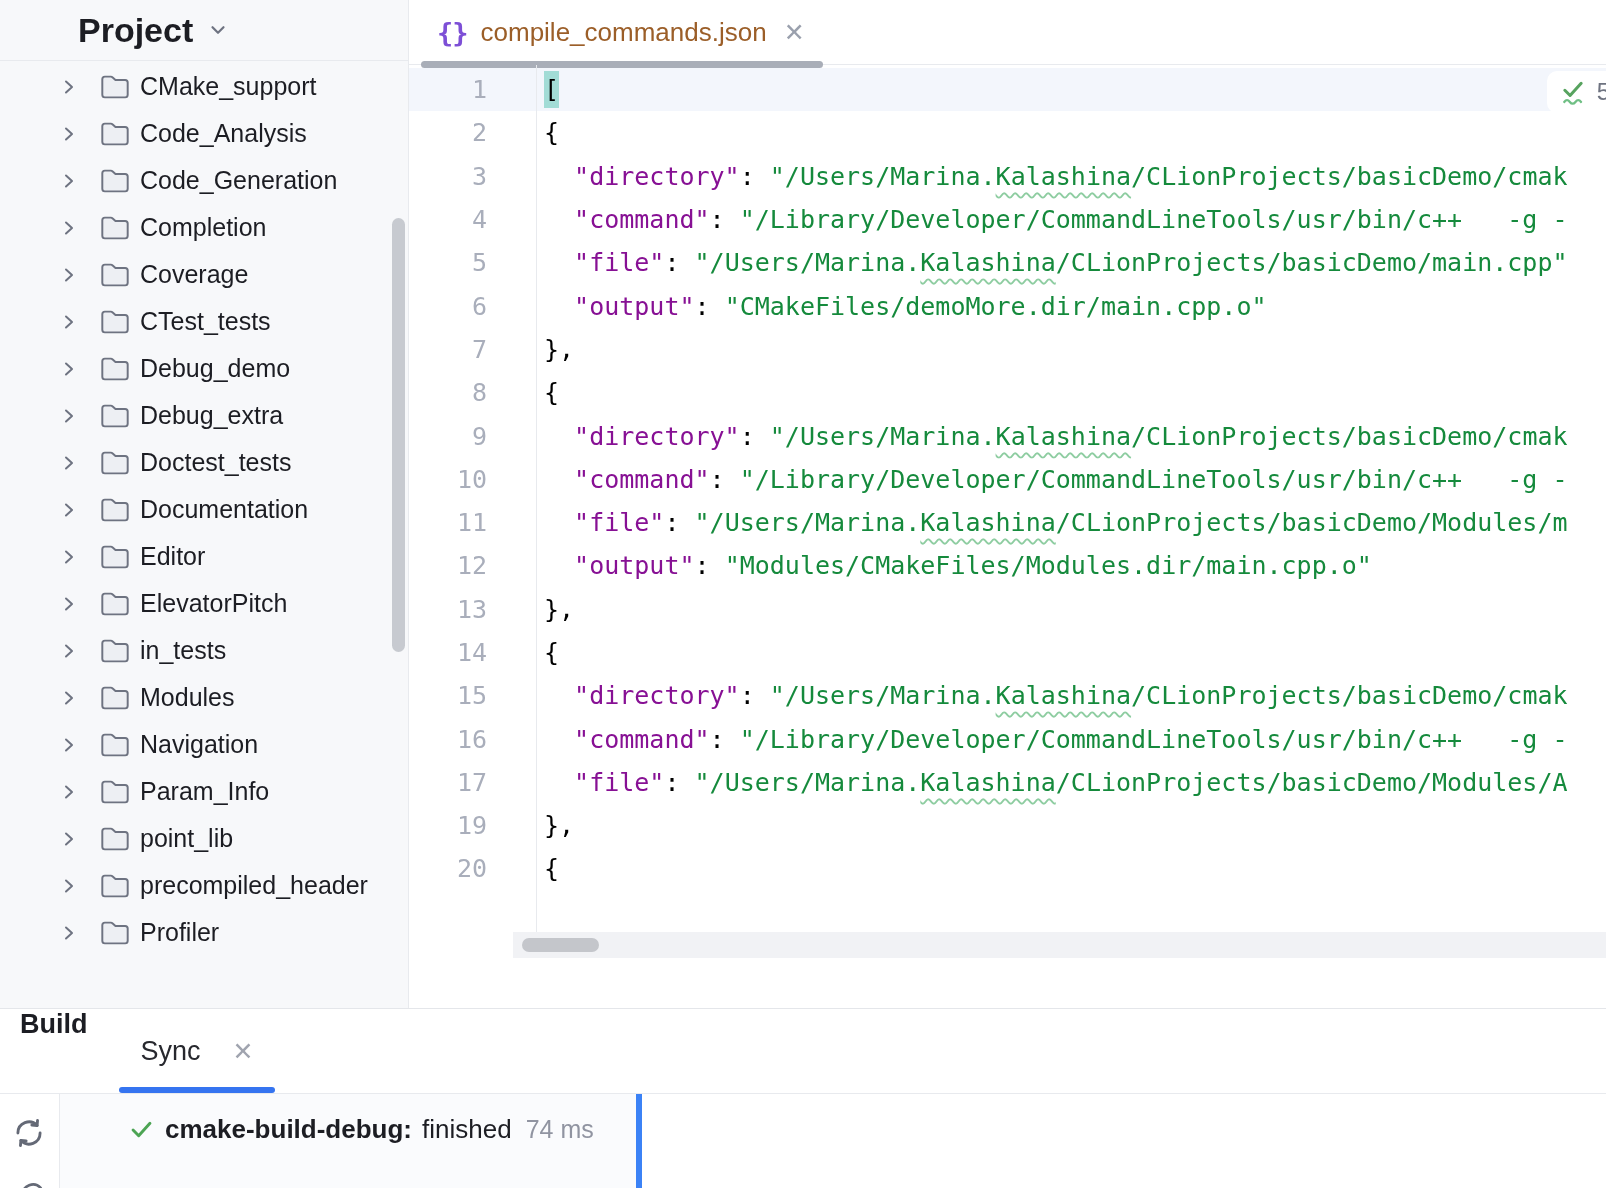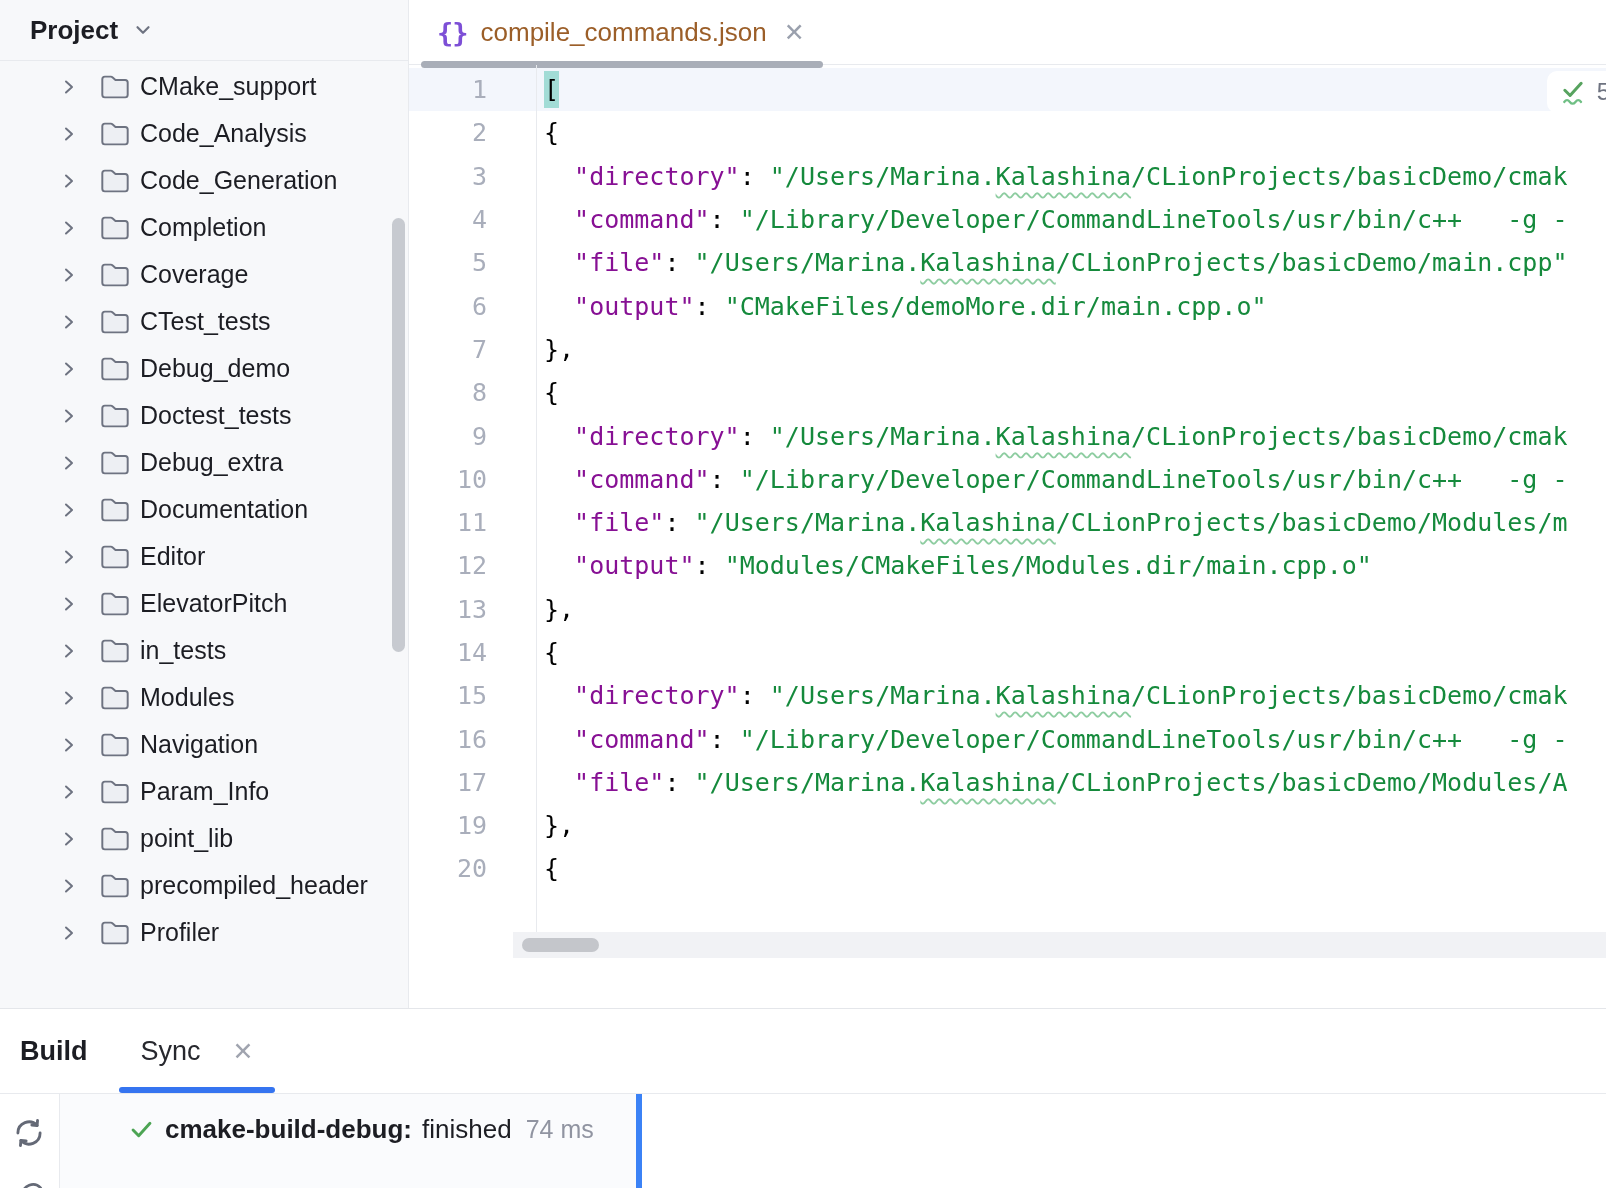--- a/index.html
+++ b/index.html
@@ -4,21 +4,21 @@
 <style>
   html,body{margin:0;padding:0;width:1606px;height:1188px;overflow:hidden;background:#fff;
     font-family:"Liberation Sans","DejaVu Sans",sans-serif;-webkit-font-smoothing:antialiased;}
   .top{display:flex;height:1008px;}
 
   
   .project-panel{width:409px;min-width:409px;background:#f7f8fa;border-right:1px solid #e8eaee;
     display:flex;flex-direction:column;position:relative;box-sizing:border-box;}
   .pp-header{height:61px;min-height:61px;display:flex;align-items:center;padding-left:30px;gap:14px;
     border-bottom:1px solid #e8eaee;box-sizing:border-box;}
-  .pp-title{font-size:26px;font-weight:700;color:#1c1d23;}
+  .pp-title{font-size:34px;font-weight:700;color:#1c1d23;margin-left:48px;}
   .tree{flex:1;overflow:hidden;padding-top:2px;}
   .t-row{height:47px;display:flex;align-items:center;padding-left:59px;font-size:25px;color:#1c1d23;}
   .t-chev{width:22px;height:22px;display:flex;align-items:center;margin-right:19px;flex:none;}
   .t-folder{width:31px;height:27px;margin-right:9px;display:flex;align-items:center;flex:none;}
   .t-label{white-space:nowrap;}
   .pp-scroll{position:absolute;right:3px;top:218px;width:13px;height:434px;border-radius:7px;
     background:#b2b6bd;opacity:.7;z-index:4;}
 
   
   .editor-pane{flex:1;display:flex;flex-direction:column;position:relative;background:#fff;min-width:0;}
@@ -46,21 +46,21 @@
 
   .insp{position:absolute;top:6px;right:-16px;background:#fff;border-radius:10px;display:flex;
     align-items:center;gap:10px;padding:7px 12px;z-index:5;}
   .insp-count{font-size:24px;color:#6e7380;}
 
   .h-sb{position:absolute;left:104px;right:0;bottom:50px;height:26px;background:#f1f2f5;z-index:4;}
   .h-sb-thumb{position:absolute;left:9px;top:6px;width:77px;height:14px;border-radius:7px;background:#c4c6cb;}
 
   
   .bottom{height:180px;display:flex;flex-direction:column;background:#fff;border-top:1px solid #e4e6ea;box-sizing:border-box;}
-  .bp-header{height:85px;min-height:85px;display:flex;align-items:center;padding-left:20px;
+  .bp-header{height:85px;min-height:85px;display:flex;align-items:flex-start;padding-left:20px;
     border-bottom:1px solid #e8eaee;box-sizing:border-box;}
   .bp-title{font-size:27px;font-weight:700;color:#1c1d23;}
   .sync-tab{height:100%;margin-left:31px;display:flex;align-items:center;gap:32px;padding:0 22px;position:relative;}
   .sync-label{font-size:27px;color:#27282e;}
   .sync-close{font-size:25px;color:#a0a4af;}
   .sync-underline{position:absolute;left:0;right:0;bottom:0;height:6px;background:#3574f0;border-radius:4px;}
   .bp-content{flex:1;display:flex;min-height:0;}
   .bp-toolbar{width:59px;min-width:59px;border-right:1px solid #e8eaee;position:relative;overflow:hidden;}
   .sync-icon{position:absolute;left:11px;top:21px;}
   .partial-icon{position:absolute;left:16px;bottom:-24px;}
@@ -184,34 +184,34 @@
           <span class="t-chev">
             <svg width="20" height="20" viewBox="0 0 20 20" fill="none">
               <path d="M7 4.5 L13 10 L7 15.5" stroke="#6e7381" stroke-width="2" stroke-linecap="round" stroke-linejoin="round"></path>
             </svg>
           </span>
           <span class="t-folder">
             <svg width="30" height="26" viewBox="0 0 26 22" fill="none">
               <path d="M2 4.2 C2 3 3 2 4.2 2 h5.1 c0.7 0 1.3 0.3 1.7 0.8 L13.4 5 h8.4 C23 5 24 6 24 7.2 v10.6 C24 19 23 20 21.8 20 H4.2 C3 20 2 19 2 17.8 Z" fill="#edeff3" stroke="#6e7381" stroke-width="1.7" stroke-linejoin="round"></path>
             </svg>
           </span>
+          <span class="t-label">Debug_extra</span>
+        </div>
+        <div class="t-row">
+          <span class="t-chev">
+            <svg width="20" height="20" viewBox="0 0 20 20" fill="none">
+              <path d="M7 4.5 L13 10 L7 15.5" stroke="#6e7381" stroke-width="2" stroke-linecap="round" stroke-linejoin="round"></path>
+            </svg>
+          </span>
+          <span class="t-folder">
+            <svg width="30" height="26" viewBox="0 0 26 22" fill="none">
+              <path d="M2 4.2 C2 3 3 2 4.2 2 h5.1 c0.7 0 1.3 0.3 1.7 0.8 L13.4 5 h8.4 C23 5 24 6 24 7.2 v10.6 C24 19 23 20 21.8 20 H4.2 C3 20 2 19 2 17.8 Z" fill="#edeff3" stroke="#6e7381" stroke-width="1.7" stroke-linejoin="round"></path>
+            </svg>
+          </span>
           <span class="t-label">Doctest_tests</span>
-        </div>
-        <div class="t-row">
-          <span class="t-chev">
-            <svg width="20" height="20" viewBox="0 0 20 20" fill="none">
-              <path d="M7 4.5 L13 10 L7 15.5" stroke="#6e7381" stroke-width="2" stroke-linecap="round" stroke-linejoin="round"></path>
-            </svg>
-          </span>
-          <span class="t-folder">
-            <svg width="30" height="26" viewBox="0 0 26 22" fill="none">
-              <path d="M2 4.2 C2 3 3 2 4.2 2 h5.1 c0.7 0 1.3 0.3 1.7 0.8 L13.4 5 h8.4 C23 5 24 6 24 7.2 v10.6 C24 19 23 20 21.8 20 H4.2 C3 20 2 19 2 17.8 Z" fill="#edeff3" stroke="#6e7381" stroke-width="1.7" stroke-linejoin="round"></path>
-            </svg>
-          </span>
-          <span class="t-label">Debug_extra</span>
         </div>
         <div class="t-row">
           <span class="t-chev">
             <svg width="20" height="20" viewBox="0 0 20 20" fill="none">
               <path d="M7 4.5 L13 10 L7 15.5" stroke="#6e7381" stroke-width="2" stroke-linecap="round" stroke-linejoin="round"></path>
             </svg>
           </span>
           <span class="t-folder">
             <svg width="30" height="26" viewBox="0 0 26 22" fill="none">
               <path d="M2 4.2 C2 3 3 2 4.2 2 h5.1 c0.7 0 1.3 0.3 1.7 0.8 L13.4 5 h8.4 C23 5 24 6 24 7.2 v10.6 C24 19 23 20 21.8 20 H4.2 C3 20 2 19 2 17.8 Z" fill="#edeff3" stroke="#6e7381" stroke-width="1.7" stroke-linejoin="round"></path>

